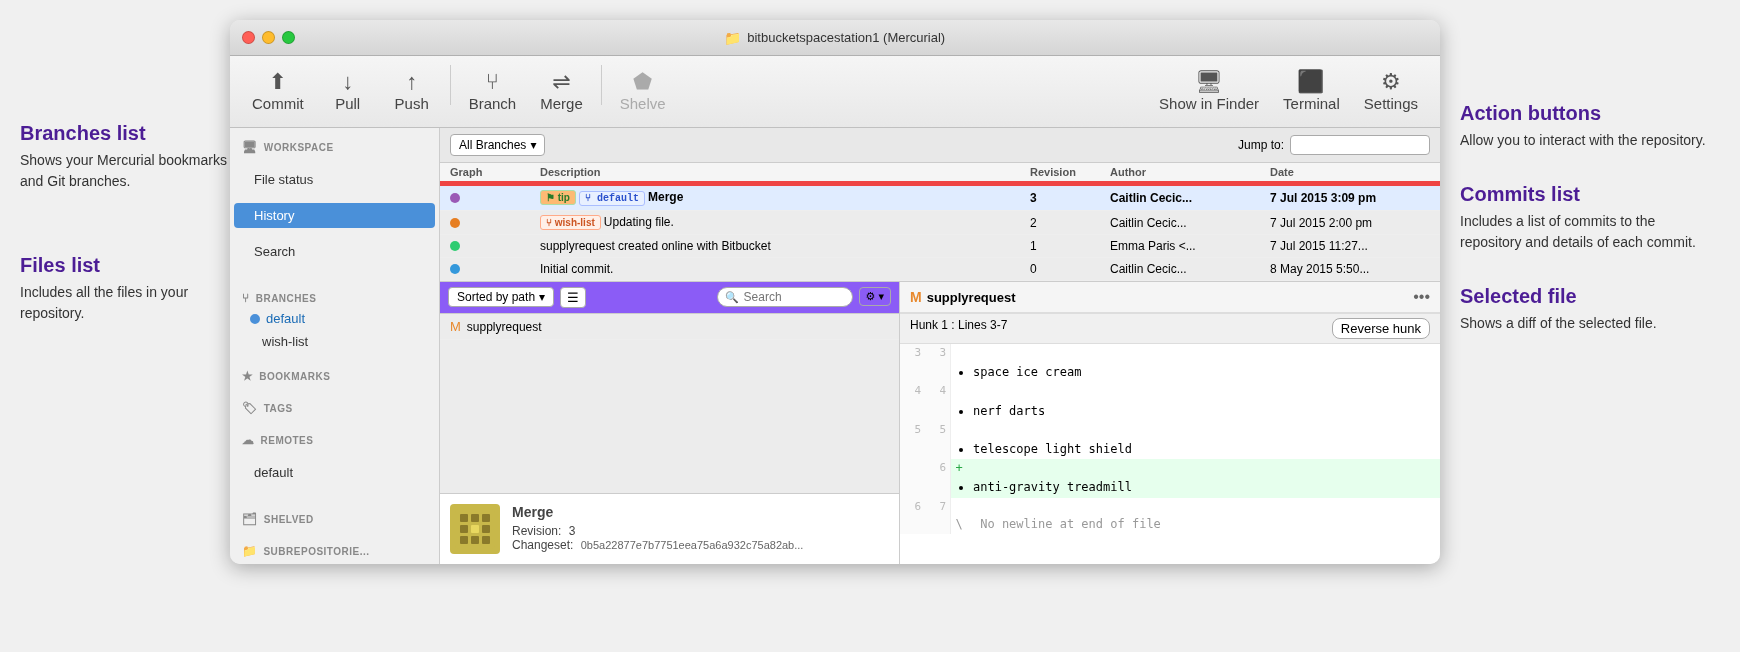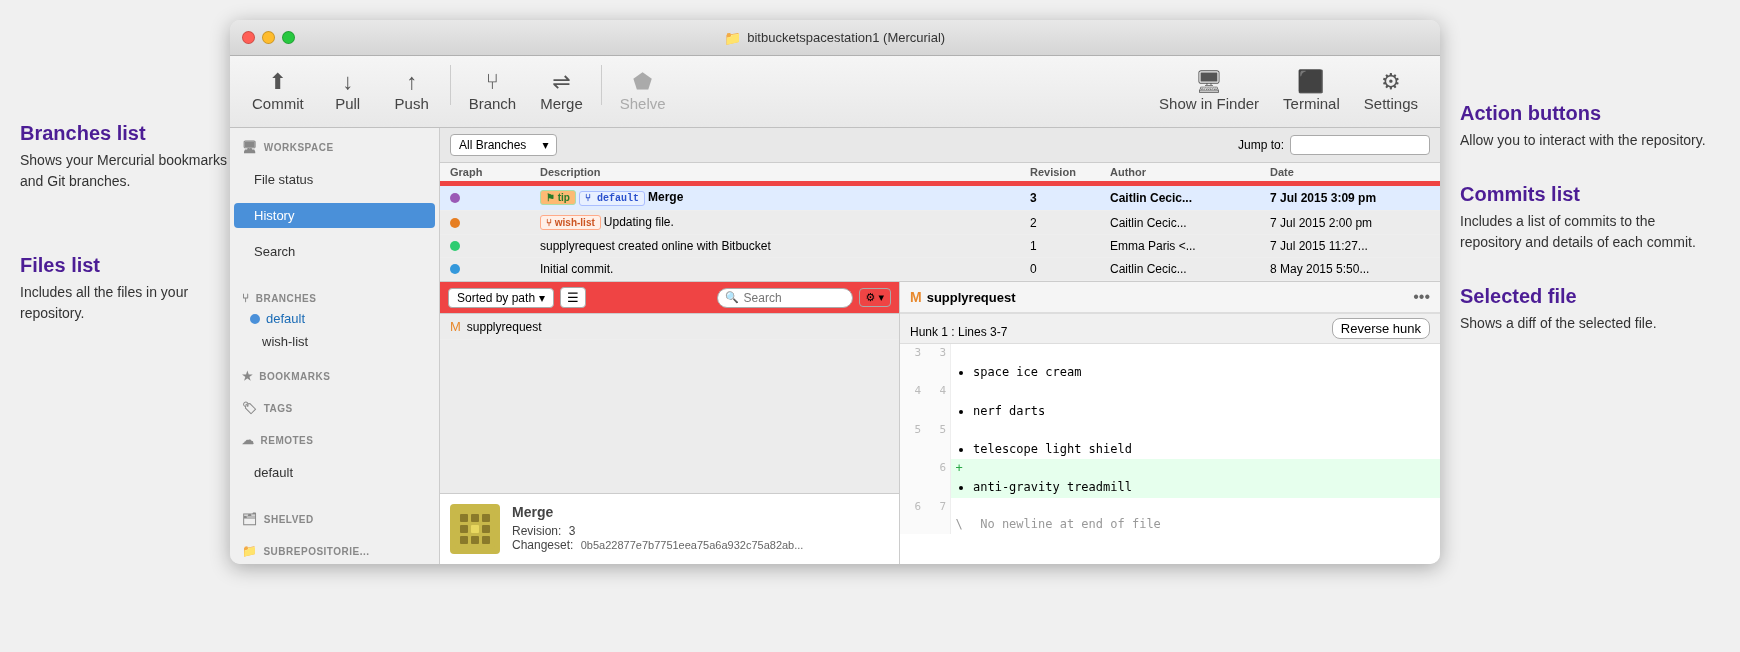--- a/index.html
+++ b/index.html
@@ -227,21 +227,21 @@
     }
     .branch-selector {
       display: flex;
       align-items: center;
       background: white;
       border: 1px solid #aaa;
       border-radius: 4px;
       padding: 3px 8px;
       font-size: 12px;
       cursor: pointer;
-      gap: 16px;
+      gap: 4px;
     }
     .jump-to {
       display: flex;
       align-items: center;
       gap: 6px;
       font-size: 12px;
     }
     .jump-input {
       border: 1px solid #aaa;
       border-radius: 4px;
@@ -301,25 +301,25 @@
       overflow: hidden;
     }
     .files-panel {
       width: 460px;
       border-right: 1px solid #ccc;
       display: flex;
       flex-direction: column;
       flex-shrink: 0;
     }
     .files-toolbar {
-      background: #ef4444;
+      background: #8b5cf6;
       border-bottom: 1px solid #ccc;
       padding: 5px 8px;
       display: flex;
-      align-items: center;
+      align-items: flex-start;
       gap: 6px;
     }
     .sort-dropdown {
       display: flex;
       align-items: center;
       background: white;
       border: 1px solid #aaa;
       border-radius: 4px;
       padding: 2px 8px;
       font-size: 12px;
@@ -400,21 +400,21 @@
       cursor: pointer;
       color: #666;
     }
     .hunk-header {
       background: #f0f0f0;
       border-top: 1px solid #ddd;
       border-bottom: 1px solid #ddd;
       padding: 4px 10px;
       font-size: 12px;
       display: flex;
-      align-items: flex-end;
+      align-items: flex-start;
       justify-content: space-between;
     }
     .reverse-btn {
       background: white;
       border: 1px solid #aaa;
       border-radius: 8px;
       padding: 2px 8px;
       font-size: 13px;
       cursor: pointer;
     }

